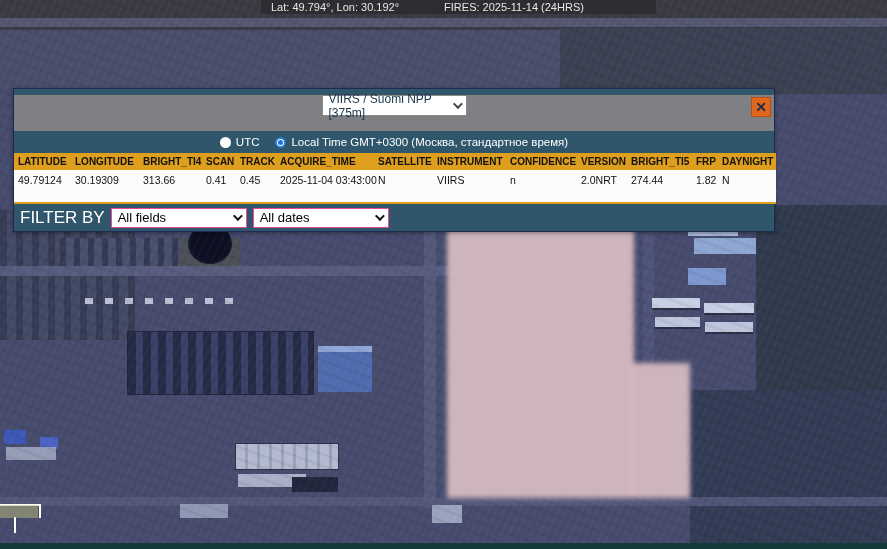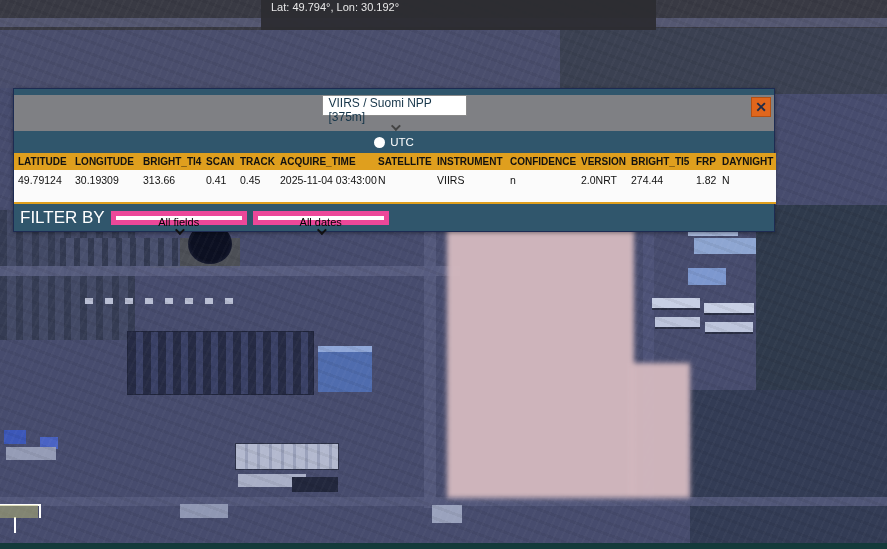--- a/index.html
+++ b/index.html
@@ -53,50 +53,50 @@
   
   .ms{position:absolute;background:#fff;}
   .ms-h{left:0;top:504px;width:40px;height:2px;}
   .ms-v1{left:39px;top:504px;width:2px;height:14px;}
   .ms-v2{left:14px;top:517px;width:2px;height:16px;}
   .ms-field{position:absolute;left:0;top:505px;width:38px;height:13px;background:rgba(190,190,120,.5);}
 
   .bottom-strip{position:absolute;left:0;top:543px;width:887px;height:6px;background:#143a3b;}
 
   
-  .statusbar{position:absolute;left:261px;top:0;width:395px;height:30px;background:rgba(44,44,50,.95);
+  .statusbar{position:absolute;left:261px;top:0;width:395px;height:14px;background:rgba(44,44,50,.95);
     color:#e8e8e8;font-size:11px;line-height:14px;display:flex;gap:45px;padding:0 10px;white-space:nowrap;}
 
   
   .popup{position:absolute;left:13px;top:88px;width:762px;border:1px solid #1d2b52;background:#30566c;
     box-shadow:0 1px 4px rgba(0,0,0,.4);}
   .popup-header{position:relative;height:36px;background:#7f8084;}
   .fake-select{display:flex;align-items:center;justify-content:space-between;background:#fff;border:1px solid #8a8a8a;
-    height:21px;padding:0 6px;font-size:12px;color:#17364a;cursor:default;flex-direction:column;}
+    height:21px;padding:9px 6px;font-size:12px;color:#17364a;cursor:default;}
   .sensor-select{width:145px;margin:6px auto 0 auto;}
   .chev{width:7px;height:7px;border-right:2px solid #444;border-bottom:2px solid #444;transform:rotate(45deg) translateY(-2px);flex:none;}
   .chev.dark{border-color:#111;}
   .close-btn{position:absolute;top:2px;right:3px;width:20px;height:20px;background:#e0661c;border:1px solid #b34f12;
     color:#1c2b49;font-size:14px;font-weight:bold;line-height:18px;text-align:center;padding:0;cursor:pointer;}
   .radio-row{height:22px;background:#30566c;display:flex;align-items:center;justify-content:center;gap:16px;
     color:#fff;font-size:11.5px;}
   .radio-row label{display:flex;align-items:center;gap:5px;cursor:pointer;}
   .radio{width:11px;height:11px;border-radius:50%;background:#fff;flex:none;}
   .radio.sel{background:#fff;border:2px solid #2b7cd3;position:relative;}
   .radio.sel::after{content:"";position:absolute;left:50%;top:50%;width:5px;height:5px;margin:-2.5px 0 0 -2.5px;
     border-radius:50%;background:#1a6fd0;}
   table.fires{width:762px;border-collapse:collapse;table-layout:fixed;border-bottom:2px solid #df9f1e;}
   table.fires thead th{background:#df9f1e;color:#111;font-size:10px;font-weight:bold;text-align:left;
     padding:3px 3px 3px 4px;height:17px;white-space:nowrap;overflow:hidden;}
   table.fires tbody td{background:#fbfbfb;color:#111;font-size:10.5px;padding:4px 2px 16px 4px;height:20px;white-space:nowrap;}
   .filter-row{height:27px;background:#30566c;display:flex;align-items:center;padding-left:6px;gap:6px;}
   .filter-label{color:#fff;font-size:17px;white-space:nowrap;}
   .filter-input{width:128px;height:18px;border:2px solid #444b52;border-radius:4px;font-size:11px;padding:0 5px;color:#222;}
   .filter-input::placeholder{color:#9a9a9a;}
-  .filter-select{width:136px;height:14px;font-size:11px;color:#000;border:5px solid #ec4899;}
+  .filter-select{width:136px;height:14px;font-size:13px;color:#000;border:1px solid #ec4899;}
 </style>
 </head>
 <body>
 
 <div class="stage">
 
   <div class="map">
     <div class="f band-top"></div>
     <div class="f road-h1"></div>
     <div class="f band-top2"></div>
@@ -139,36 +139,41 @@
 
   <div class="ms ms-h"></div>
   <div class="ms ms-v1"></div>
   <div class="ms ms-v2"></div>
   <div class="ms-field"></div>
 
   <div class="bottom-strip"></div>
 
   <div class="statusbar">
     <span>Lat: 49.794°, Lon: 30.192°</span>
+    <span>FIRES: 2025-11-14 (24HRS)</span>
   </div>
 
   <div class="popup">
 
     <div class="popup-header">
       <div class="fake-select sensor-select">
         <span>VIIRS / Suomi NPP [375m]</span>
         <span class="chev"></span>
       </div>
       <button class="close-btn">✕</button>
     </div>
 
     <div class="radio-row">
       <label>
         <span class="radio"></span>
         <span>UTC</span>
+      </label>
+      <label>
+        <span class="radio sel"></span>
+        <span>Local Time GMT+0300 (Москва, стандартное время)</span>
       </label>
     </div>
 
     <table class="fires">
       <colgroup>
         <col style="width:57px">
           <col style="width:68px">
           <col style="width:63px">
           <col style="width:34px">
         <col style="width:40px">

